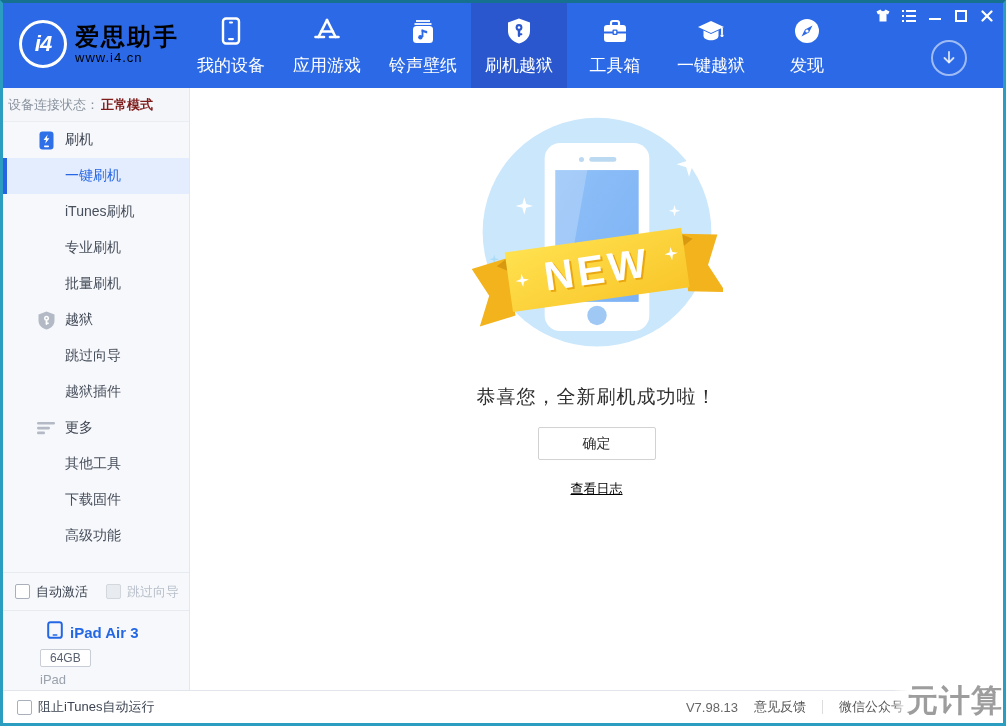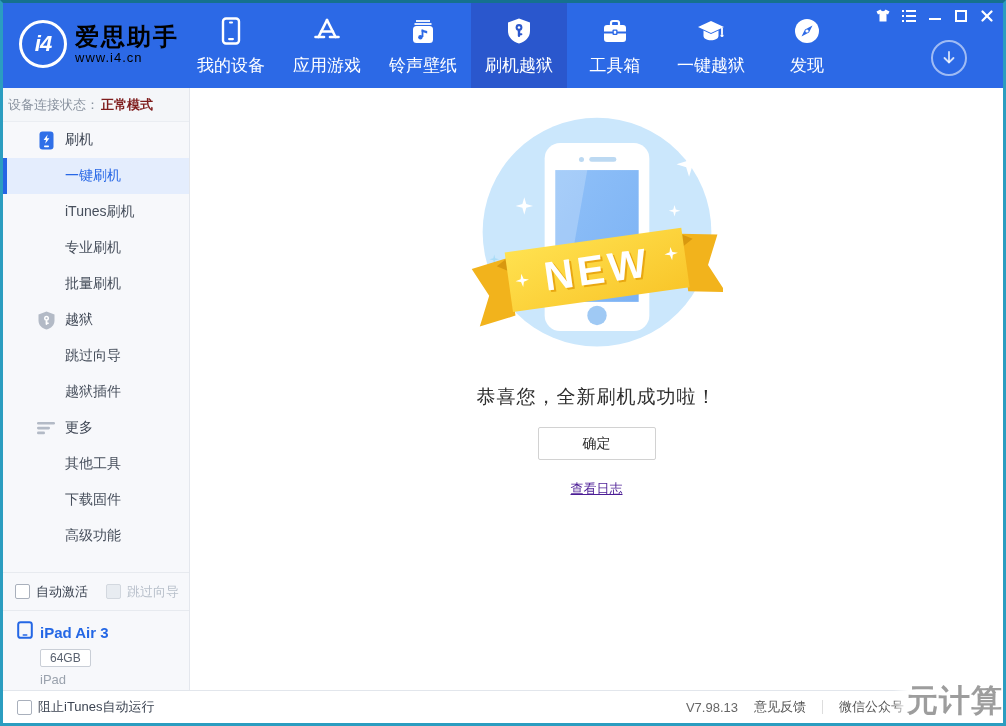--- a/index.html
+++ b/index.html
@@ -74,37 +74,37 @@
   }
   .chk { display:flex; align-items:center; gap:6px; font-size:13px; color:#3c4452; cursor:pointer; }
   .chk-box {
     width:15px; height:15px; background:#fff; border:1px solid #a9b0bc; border-radius:2px;
   }
   .chk.disabled { color:#b9c0cb; cursor:default; }
   .chk.disabled .chk-box { background:#e8ecf1; border-color:#d3d8df; }
   .device-panel {
     border-top:1px solid #e7eaef; height:80px; padding:10px 0 0 14px; background:#f7f8fb;
   }
-  .device-name-row { display:flex; align-items:center; gap:7px; }
+  .device-name-row { display:flex; align-items:center; gap:7px;margin-left:30px; }
   .device-name { color:#2467e5; font-weight:bold; font-size:15px; }
   .device-cap {
     display:inline-block; margin:6px 0 0 23px; border:1px solid #c9ced6; border-radius:2px;
     font-size:12px; color:#5a6270; padding:1px 9px; background:#fff;
   }
   .device-family { margin:5px 0 0 23px; font-size:13px; color:#9aa2ad; }
   
   .main { flex:1; background:#fff; display:flex; flex-direction:column; align-items:center; }
   .illustration { margin-top:22px; }
   .success-msg { margin-top:20px; font-size:19px; color:#2e2e2e; letter-spacing:1px; }
   .confirm-btn {
     margin-top:17px; width:118px; height:33px; background:#fff; border:1px solid #d2d2d2;
     border-radius:2px; font-size:14px; color:#333; cursor:pointer;
     font-family:"Liberation Sans","DejaVu Sans",sans-serif;
   }
-  .log-link { margin-top:20px; font-size:13px; color:#4c1d95; text-decoration:underline; cursor:pointer; }
+  .log-link { margin-top:20px; font-size:13px; color:#000000; text-decoration:underline; cursor:pointer; }
   
   .statusbar {
     flex:0 0 33px; border-top:1px solid #e2e6ec; background:#fff;
     display:flex; align-items:center; padding:0 14px; position:relative;
   }
   .statusbar-right { margin-left:auto; display:flex; align-items:center; gap:16px; font-size:13px; color:#555; }
   .sb-version { color:#666; }
   .sb-link { cursor:pointer; }
   .sb-sep { width:1px; height:14px; background:#ddd; }
   .watermark {

